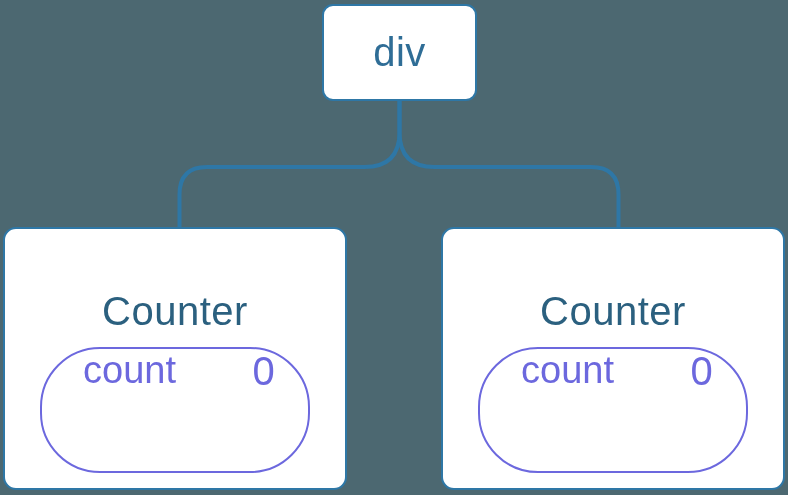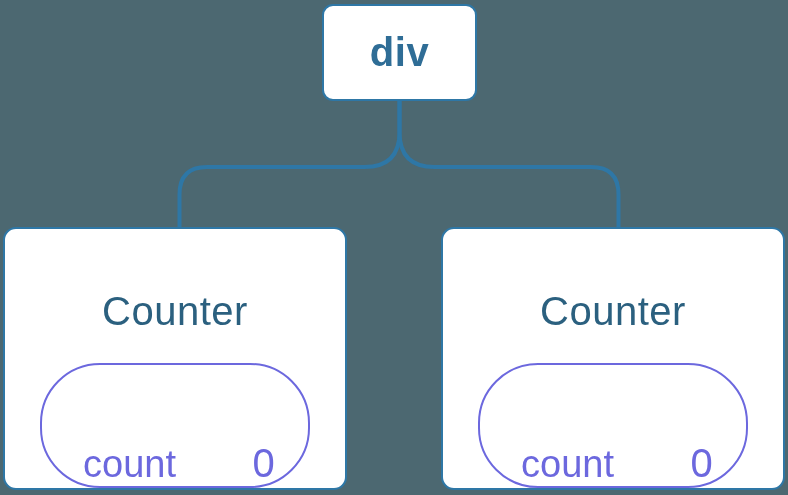--- a/index.html
+++ b/index.html
@@ -29,21 +29,21 @@
     border: 2.5px solid #2E77A6;
     border-radius: 11px;
     box-sizing: border-box;
     display: flex;
     align-items: center;
     justify-content: center;
     z-index: 2;
   }
   .root-label {
     font-size: 40px;
-    font-weight: 700;
+    font-weight: 400;
     color: #2F6D96;
     letter-spacing: 0.5px;
   }
   .card {
     position: absolute;
     top: 227px;
     width: 344px; height: 263px;
     background: #FFFFFF;
     border: 2px solid #2E77A6;
     border-radius: 13px;
@@ -57,27 +57,27 @@
   .card.right { left: 441px; }
   .card-title {
     margin-top: 60px;
     font-size: 40px;
     font-weight: 500;
     color: #2B607F;
     letter-spacing: 0.5px;
     line-height: 1.1;
   }
   .state-pill {
-    margin-top: 30px;
+    margin-top: 14px;
     width: 270px; height: 126px;
     border: 2px solid #6C68DE;
     border-radius: 60px;
     box-sizing: border-box;
     display: flex;
-    align-items: flex-end;
+    align-items: flex-start;
     overflow: hidden;
   }
   .state-key {
     flex: 0 0 175px;
     display: flex;
     align-items: center;
     justify-content: center;
     font-size: 38px;
     color: #6C68DE;
   }

